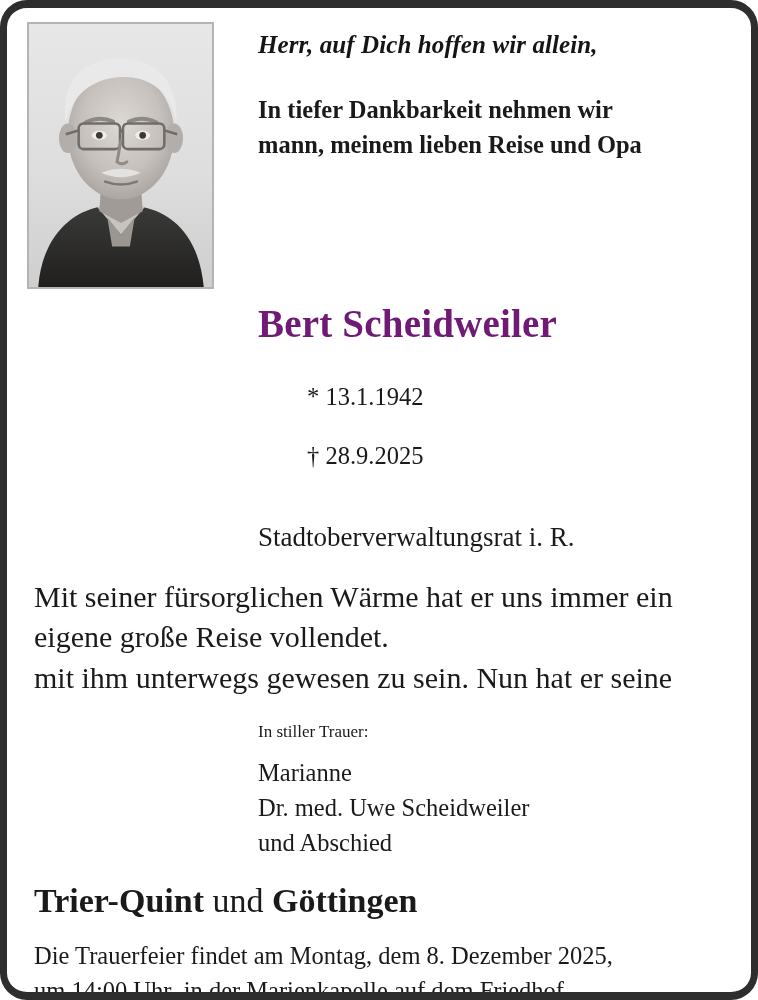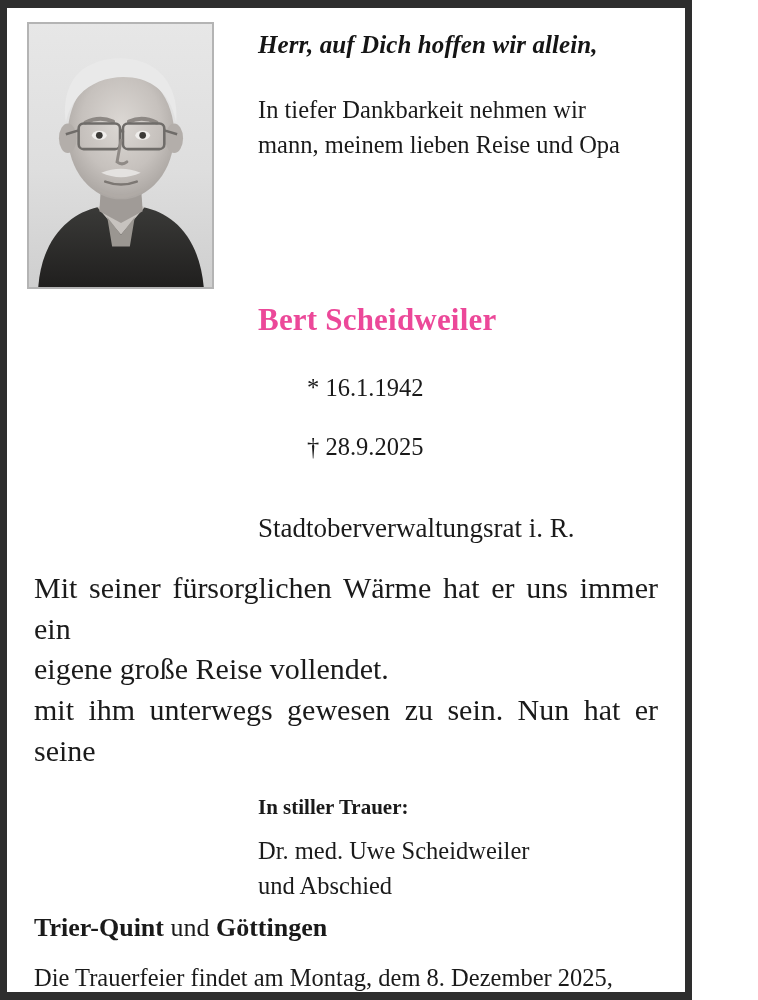--- a/index.html
+++ b/index.html
@@ -9,29 +9,30 @@
     background: #ffffff;
   }
   body {
     font-family: "Liberation Serif", "DejaVu Serif", serif;
     color: #1a1a1a;
     -webkit-font-smoothing: antialiased;
   }
 
   .notice {
     position: relative;
-    width: 692px;
+    width: 758px;
     height: 1000px;
     box-sizing: border-box;
     background: #ffffff;
     border-top: 8px solid #2e2e2e;
     border-bottom: 8px solid #2e2e2e;
     border-left: 7px solid #2e2e2e;
     border-right: 7px solid #2e2e2e;
     overflow: hidden;
+    border-radius: 27px;
   }
 
   .inner {
     position: relative;
     width: 100%;
     height: 100%;
     box-sizing: border-box;
     padding: 14px 20px 0 20px;
   }
 
@@ -66,34 +67,35 @@
     letter-spacing: .1px;
     color: #151515;
   }
   .epigraph div { white-space: nowrap; }
 
   .intro {
     margin-top: 32px;
     font-size: 24.5px;
     line-height: 1.42;
     color: #1a1a1a;
+    font-weight: bold;
   }
   .intro div { white-space: nowrap; }
 
   
   .name-block {
     margin-left: 231px;
     margin-top: 14px;
   }
   .deceased-name {
-    font-size: 31px;
+    font-size: 39px;
     font-weight: bold;
     letter-spacing: .2px;
     line-height: 1.1;
-    color: #ec4899;
+    color: #701a75;
   }
   .dates {
     margin-top: 7px;
     font-size: 24.5px;
     line-height: 1.2;
     white-space: pre;
   }
   .dates .birth { }
   .dates .gap { display: inline-block; width: 62px; }
   .profession {
@@ -112,35 +114,34 @@
     padding: 0 7px 0 7px;
   }
   .eulogy > span { display: block; }
 
   
   .mourners {
     margin-left: 231px;
     margin-top: 22px;
   }
   .mourn-lead {
-    font-size: 21px;
+    font-size: 17px;
     line-height: 1.25;
-    font-weight: bold;
   }
   .mourn-names {
     margin-top: 14px;
     font-size: 24.5px;
     line-height: 1.42;
   }
 
   
   .places {
-    margin-top: 8px;
+    margin-top: 19px;
     padding-left: 7px;
-    font-size: 26px;
+    font-size: 34px;
     line-height: 1.25;
   }
   .places b { font-weight: bold; }
   .places .conj { font-weight: normal; }
 
   
   .details {
     margin-top: 16px;
     padding-left: 7px;
     font-size: 24.5px;
@@ -229,36 +230,37 @@
         <div class="intro">
           <div>In tiefer Dankbarkeit nehmen wir</div>
           <div>mann, meinem lieben Reise und Opa</div>
         </div>
       </div>
     </div>
 
     <div class="name-block">
       <div class="deceased-name">Bert Scheidweiler</div>
       <div class="dates">
-        <span class="birth">* 16.1.1942</span>
+        <span class="birth">* 13.1.1942</span>
         <span class="gap"></span>
         <span class="death">† 28.9.2025</span>
       </div>
       <div class="profession">Stadtoberverwaltungsrat i. R.</div>
     </div>
 
     <div class="eulogy">
       <span>Mit seiner fürsorglichen Wärme hat er uns immer ein</span>
       <span>eigene große Reise vollendet.</span>
       <span>mit ihm unterwegs gewesen zu sein. Nun hat er seine</span>
     </div>
 
     <div class="mourners">
       <div class="mourn-lead">In stiller Trauer:</div>
       <div class="mourn-names">
+        <div>Marianne</div>
         <div>Dr. med. Uwe Scheidweiler</div>
         <div>und Abschied</div>
       </div>
     </div>
 
     <div class="places">
       <b>Trier-Quint</b><span class="conj"> und </span><b>Göttingen</b>
     </div>
 
     <div class="details">

